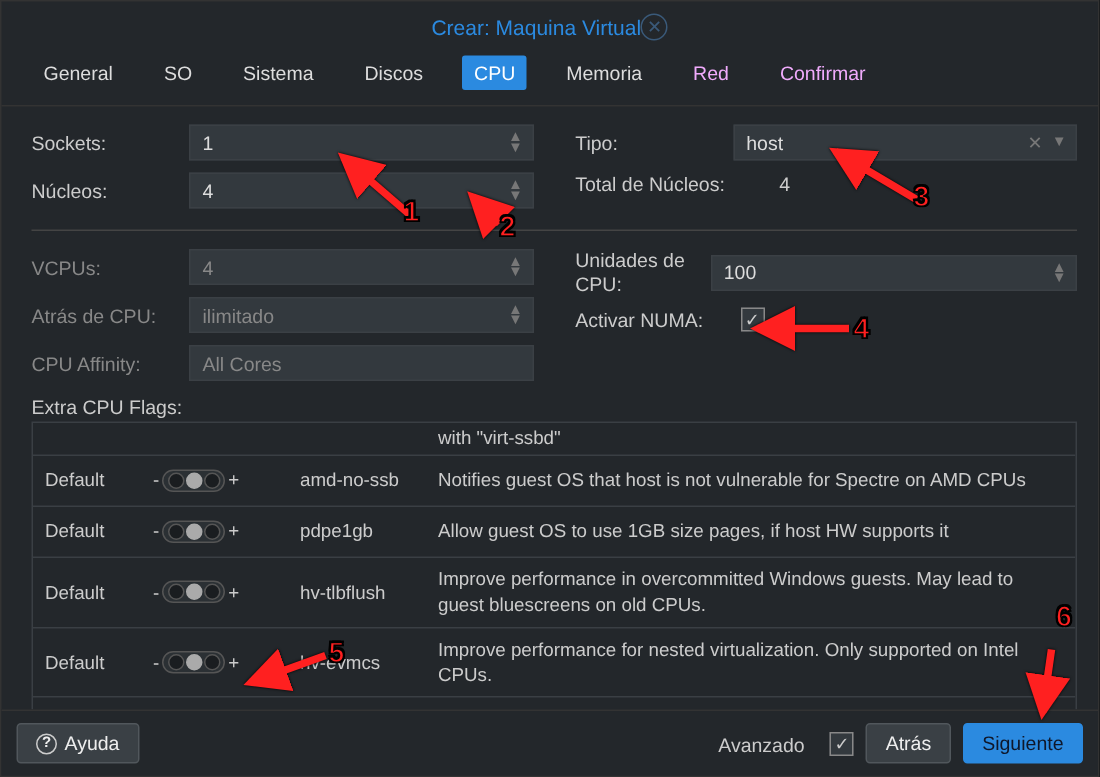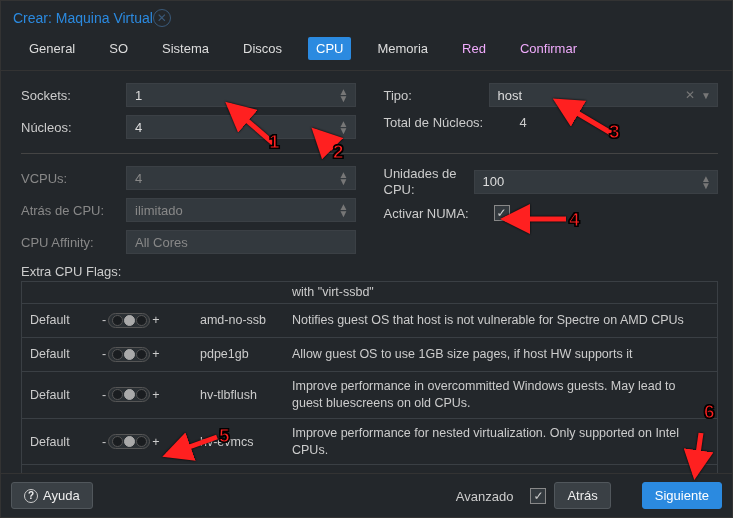--- a/index.html
+++ b/index.html
@@ -16,21 +16,21 @@
     width: 733px;
     height: 518px;
     background: #23272b;
     border: 1px solid #333;
     position: relative;
     display: flex;
     flex-direction: column;
   }
   .titlebar {
     display: flex;
-    justify-content: flex-start;
+    justify-content: center;
     align-items: center;
     padding: 8px 12px 4px 12px;
   }
   .titlebar .title {
     color: #2b8ae0;
     font-size: 14px;
   }
   .close-circle {
     width: 18px; height: 18px;
     border: 1.5px solid #3a5a7a;
@@ -185,22 +185,21 @@
     border-radius: 3px;
     font-size: 13px;
     cursor: pointer;
     display: inline-flex;
     align-items: center;
     gap: 5px;
   }
   .btn.primary {
     background: #2b8ae0;
     border-color: #2b8ae0;
-    color: #ffffff;
-    margin-left: 23px;
+    color: #0f172a;
   }
   .help-icon {
     width: 14px; height: 14px;
     border: 1.4px solid #ccc;
     border-radius: 50%;
     display: inline-flex;
     align-items: center;
     justify-content: center;
     font-size: 10px;
     font-weight: bold;

